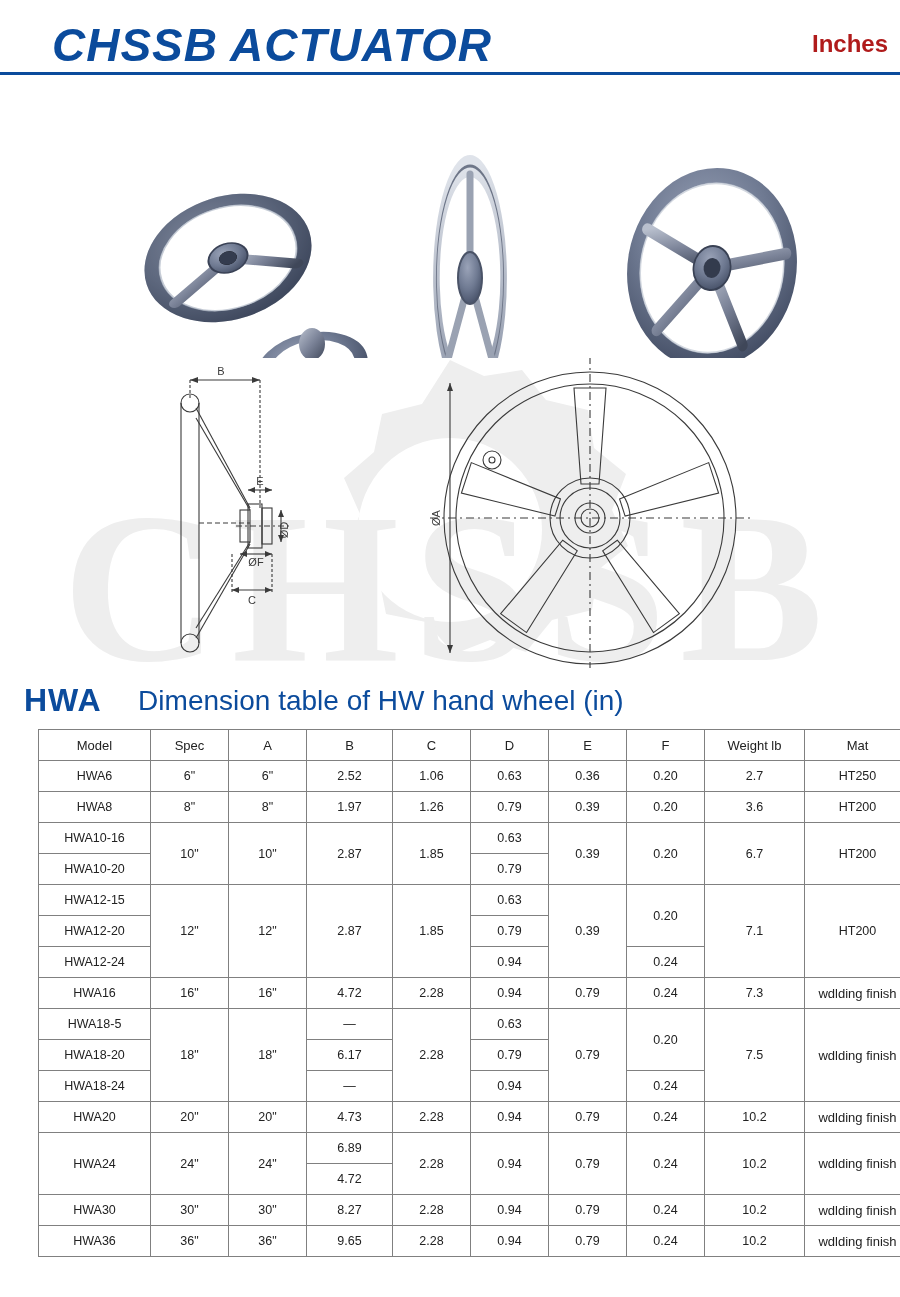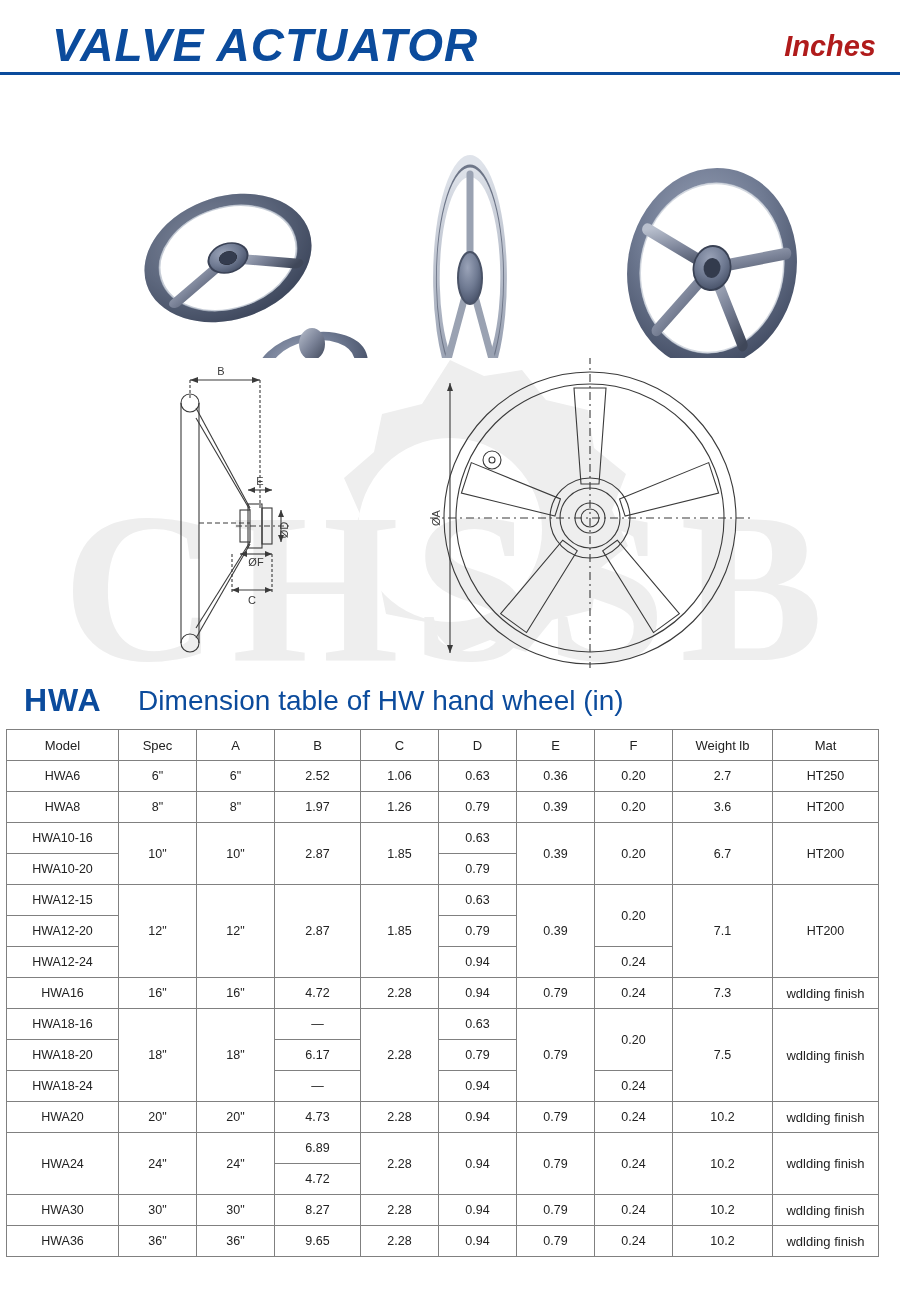--- a/index.html
+++ b/index.html
@@ -36,23 +36,22 @@
   #title{
     position:absolute;left:52px;top:18px;
     font-size:46px;
     font-style:italic;
     font-weight:bold;
     color:#0b4b9c;
     letter-spacing:1px;
     font-family:"Liberation Sans", sans-serif;
   }
   #unit{
-    position:absolute;right:24px;top:30px;
-    font-size:29px;
-    font-style:italic;
+    position:absolute;right:12px;top:30px;
+    font-size:24px;
     font-weight:bold;
     color:#b01b1b;
   }
   #rule{
     position:absolute;left:0;top:72px;width:900px;height:3px;
     background:#0b4b9c;
   }
   
   #photos{position:relative;z-index:1;height:280px;}
   #drawings{position:relative;z-index:1;height:310px;}
@@ -63,21 +62,21 @@
     color:#0b4b9c;
   }
   #section-title .code{
     font-size:32px;font-weight:bold;letter-spacing:1px;
     vertical-align:middle;
   }
   #section-title .desc{
     font-size:28px;margin-left:32px;vertical-align:middle;
   }
   
-  #table-wrap{position:relative;z-index:2;padding:0 6px;}
+  #table-wrap{position:relative;z-index:2;padding:0 14px;margin-left:24px;}
   table{
     border-collapse:collapse;
     width:872px;
     table-layout:fixed;
     font-size:12.5px;
     color:#222;
   }
   th,td{
     border:1px solid #808080;
     text-align:center;
@@ -106,21 +105,21 @@
   <svg width="900" height="420" viewBox="0 0 900 420" aria-hidden="true">
     <g fill="#eeeeee">
       <path d="M450 30 l34 16 38 -6 24 30 42 10 6 38 32 26 -14 36 16 36 -30 24 -6 40 -40 10 -26 32 -36 -12 -36 14 -28 -32 -40 -8 -8 -40 -32 -24 14 -36 -16 -36 30 -26 8 -38 40 -10z"></path>
       <circle cx="450" cy="200" r="92" fill="#ffffff"></circle>
     </g>
   </svg>
   <div class="wm-text">CHSSB</div>
 </div>
 
 <div id="header">
-  <div id="title">VALVE ACTUATOR</div>
+  <div id="title">CHSSB ACTUATOR</div>
   <div id="unit">Inches</div>
   <div id="rule"></div>
 </div>
 
 <div id="photos">
   <svg width="900" height="280" viewBox="0 0 900 280">
     <defs>
       <radialGradient id="gsteel" cx="40%" cy="30%" r="75%">
         <stop offset="0%" stop-color="#9aa3b8"></stop>
         <stop offset="55%" stop-color="#6f7a92"></stop>
@@ -401,21 +400,21 @@
       <td>4.72</td>
       <td>2.28</td>
       <td>0.94</td>
       <td>0.79</td>
       <td>0.24</td>
       <td>7.3</td>
       <td class="small">wdlding finish</td>
     </tr>
 
     <tr>
-      <td>HWA18-16</td>
+      <td>HWA18-5</td>
       <td rowspan="3">18"</td>
       <td rowspan="3">18"</td>
       <td>—</td>
       <td rowspan="3">2.28</td>
       <td>0.63</td>
       <td rowspan="3">0.79</td>
       <td rowspan="2">0.20</td>
       <td rowspan="3">7.5</td>
       <td rowspan="3" class="small">wdlding finish</td>
     </tr>

